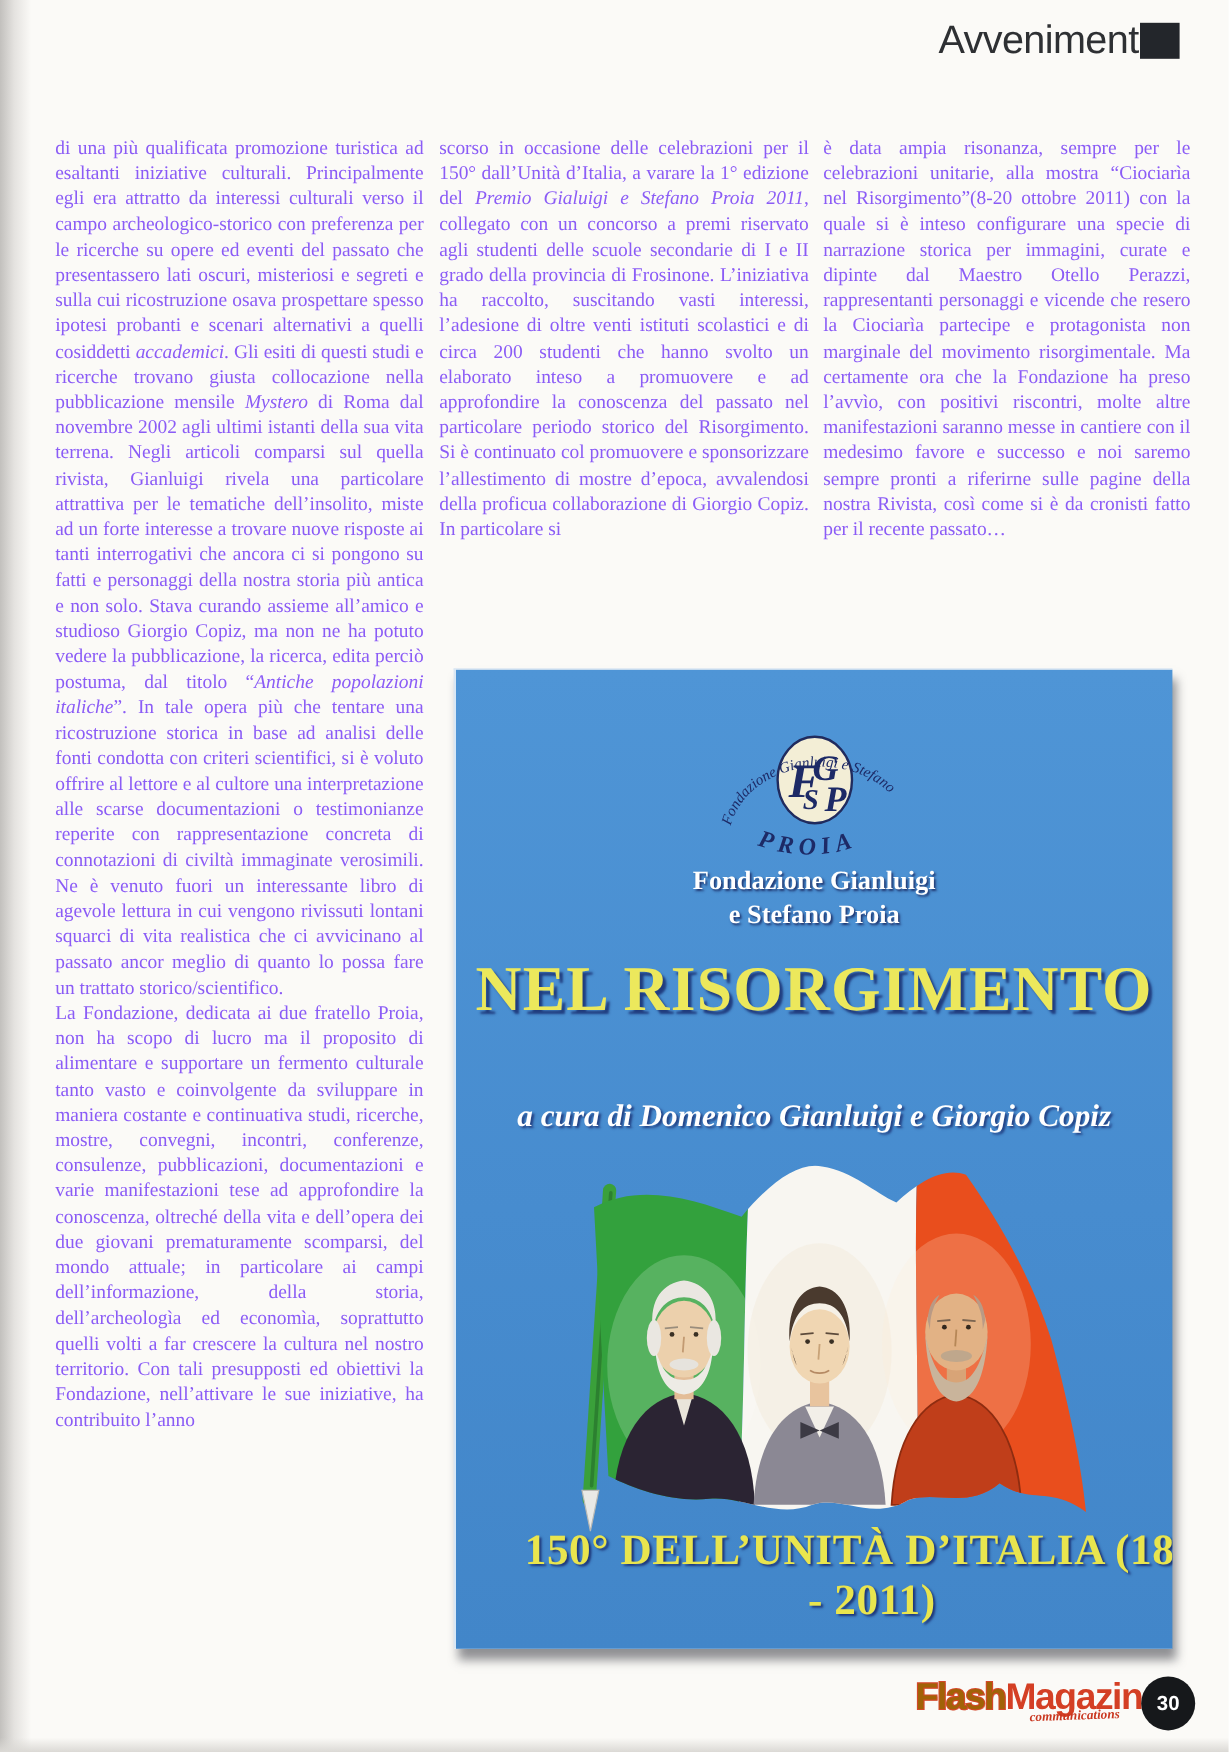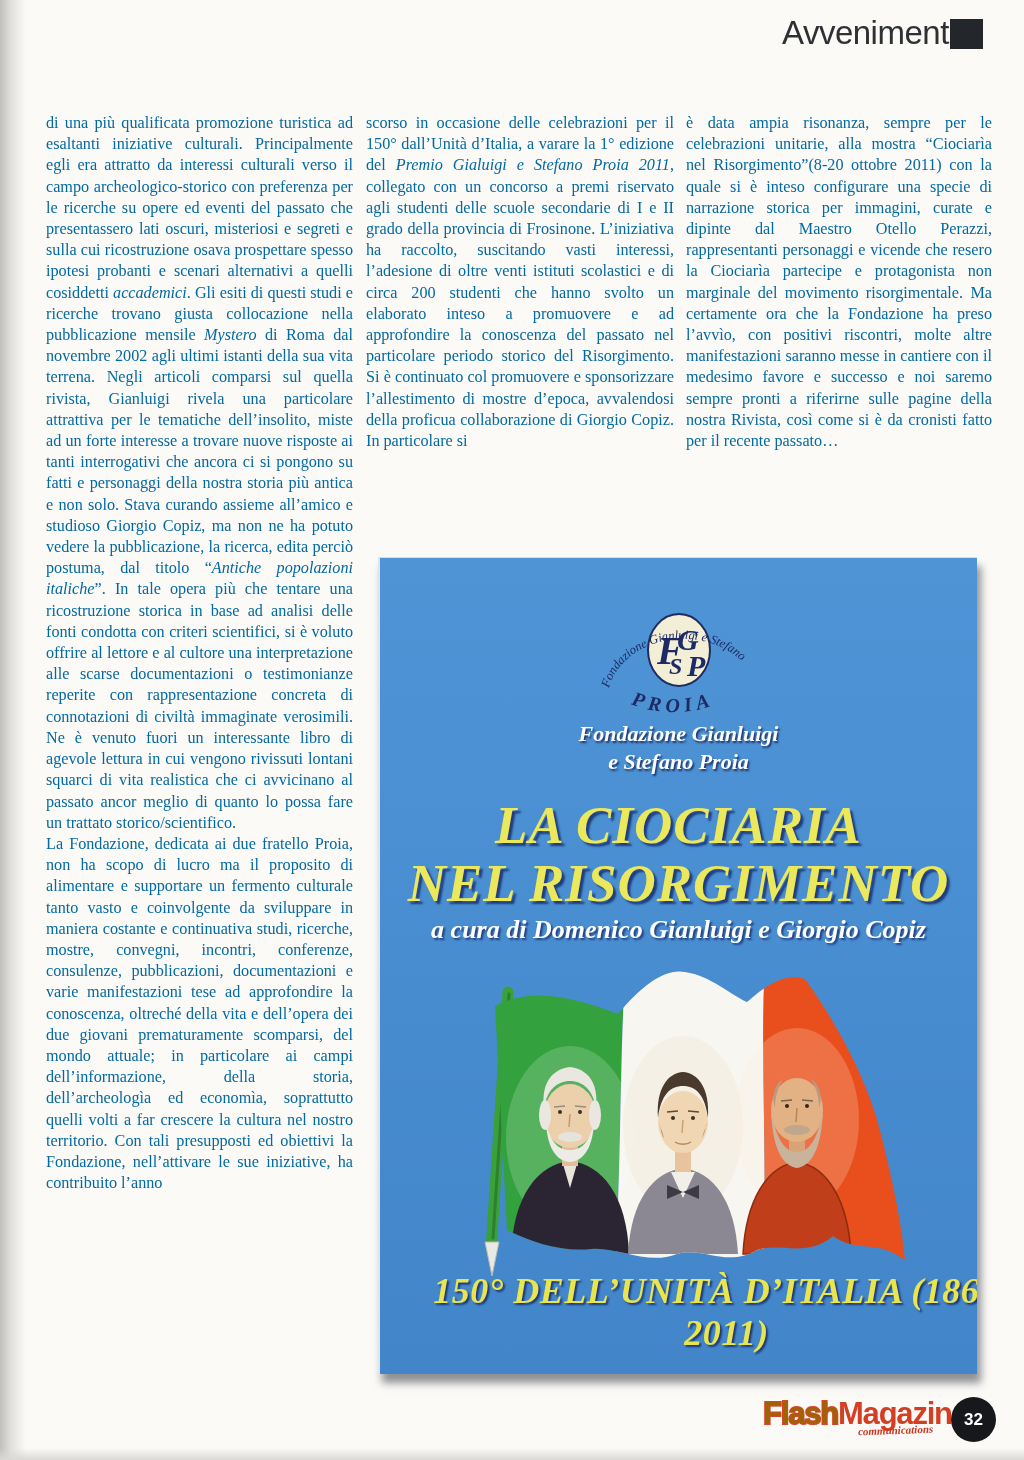--- a/index.html
+++ b/index.html
@@ -18,35 +18,35 @@
   
   .header-title{
     position:absolute;top:14px;left:782px;width:160px;
     font-family:"Liberation Sans",sans-serif;font-size:33px;font-weight:500;
     color:#2e3033;letter-spacing:-0.5px;white-space:nowrap;
   }
   .header-square{position:absolute;top:19px;left:950px;width:33px;height:30px;background:#23262b;}
   
   .article-col{
     position:absolute;top:113px;text-align:justify;
-    font-size:16.2px;line-height:21.2px;color:#0369a1;
+    font-size:16.2px;line-height:21.2px;color:#8b5cf6;
   }
   .article-col em{font-style:italic;}
   #col1{left:46px;width:307px;}
   #col2{left:366px;width:308px;}
   #col3{left:686px;width:306px;}
   
   .poster{
     position:absolute;left:378px;top:557px;width:597px;height:816px;
     background:linear-gradient(180deg,#4f95d6 0%,#478ccf 55%,#4286c9 100%);
     box-shadow:4px 9px 8px rgba(55,57,66,0.55);
     border-left:2px solid #d9e7f4;border-top:1px solid #cfe0f0;
     overflow:hidden;
   }
-  .p-center{position:absolute;left:0;width:100%;text-align:center;font-style:italic;}
+  .p-center{position:absolute;left:0;width:100%;text-align:center;}
   .p-foundation{
     top:162px;color:#ffffff;font-weight:bold;font-size:22px;line-height:28px;
     text-shadow:1.5px 1.5px 2px rgba(24,40,96,0.9);
   }
   .p-title{
     top:238px;color:#ece85c;font-weight:bold;font-size:53px;line-height:58px;
     letter-spacing:1px;text-shadow:3px 3px 2px rgba(25,46,112,0.85);
   }
   .p-curators{
     top:357px;color:#ffffff;font-style:italic;font-weight:bold;font-size:26px;
@@ -120,21 +120,20 @@
         <textPath href="#arcBot">PROIA</textPath>
       </text>
     </svg>
 
     <div class="p-center p-foundation">
       <div>Fondazione Gianluigi</div>
       <div>e Stefano Proia</div>
     </div>
 
     <div class="p-center p-title">
-      <div>LA CIOCIARIA</div>
       <div>NEL RISORGIMENTO</div>
     </div>
 
     <div class="p-center p-curators">a cura di Domenico Gianluigi e Giorgio Copiz</div>
 
     <svg class="p-flag" viewBox="0 0 527 322">
 
       <g>
         <line x1="95" y1="34" x2="78" y2="292" stroke="#3aa03a" stroke-width="11" stroke-linecap="round"></line>
         <line x1="96" y1="36" x2="80" y2="280" stroke="#2c8030" stroke-width="3" stroke-linecap="round"></line>
@@ -216,15 +215,15 @@
     </svg>
 
     <div class="p-center p-anniv">150° DELL’UNITÀ D’ITALIA (1861 - 2011)</div>
   </div>
 
   <div class="footer-logo">
     <span class="flash">Flash</span><span class="magazine">Magazine</span><span class="mark">’</span>
   </div>
   <div class="footer-tagline">communications</div>
   <div class="page-circle">
-    <span>32</span>
+    <span>30</span>
   </div>
 </div>
 
 </body></html>

